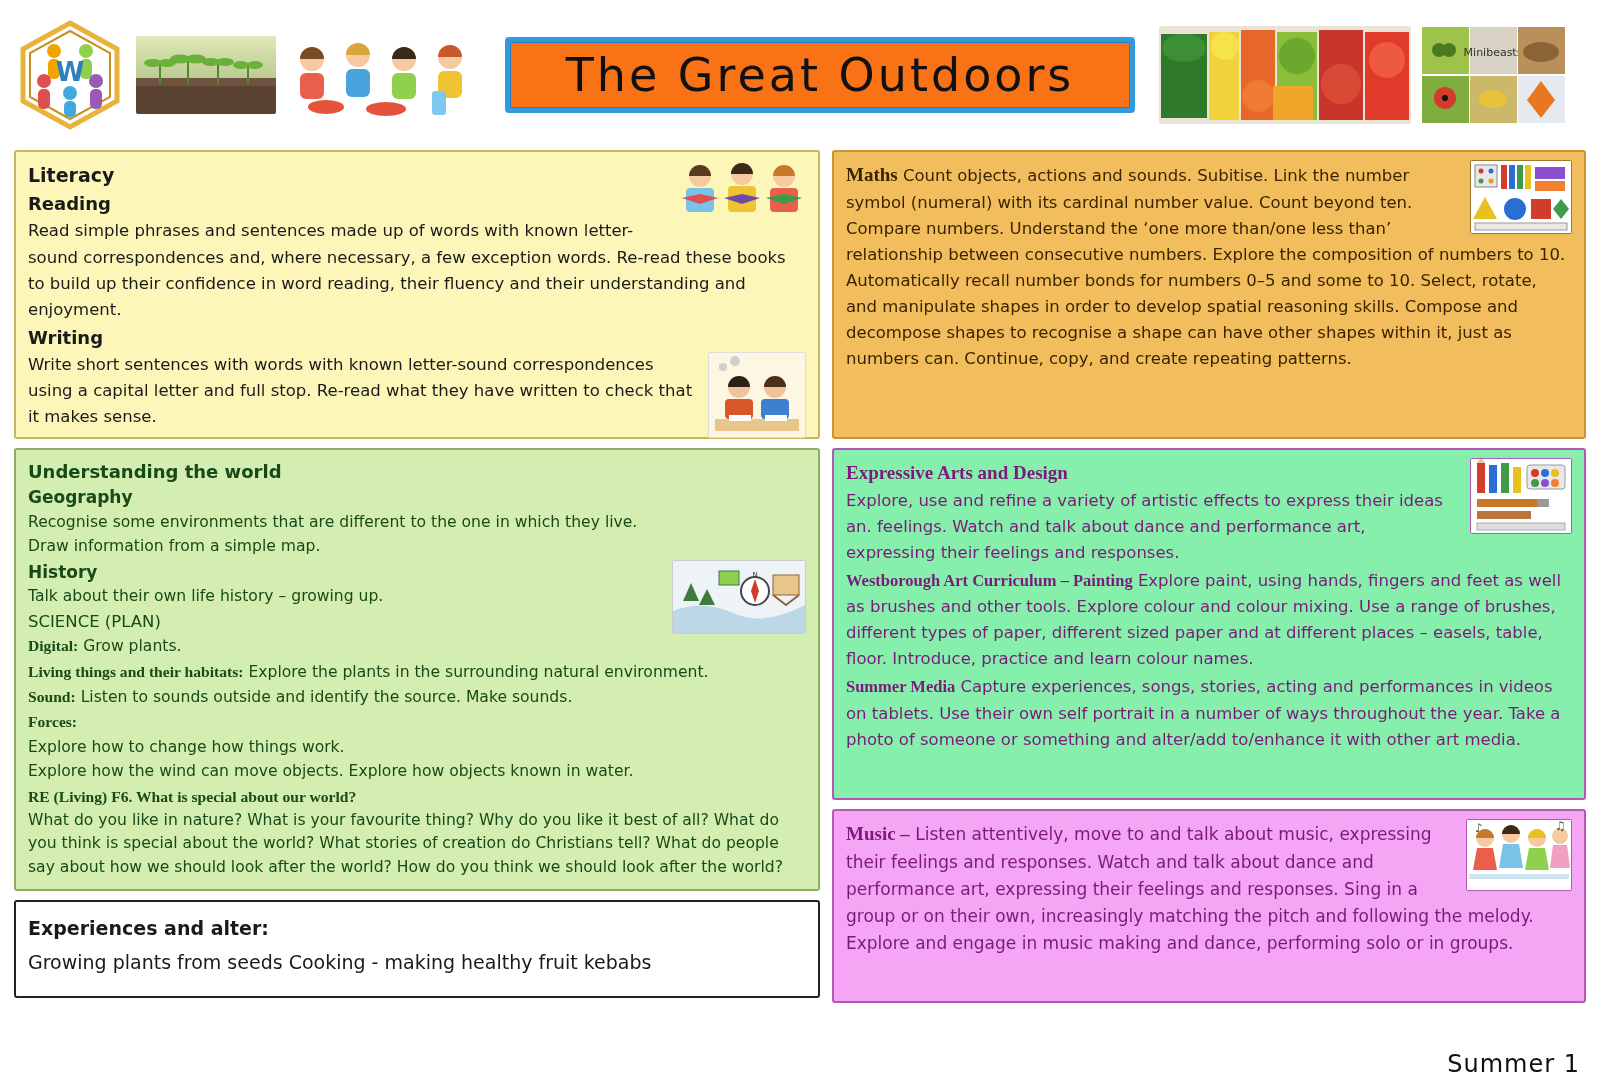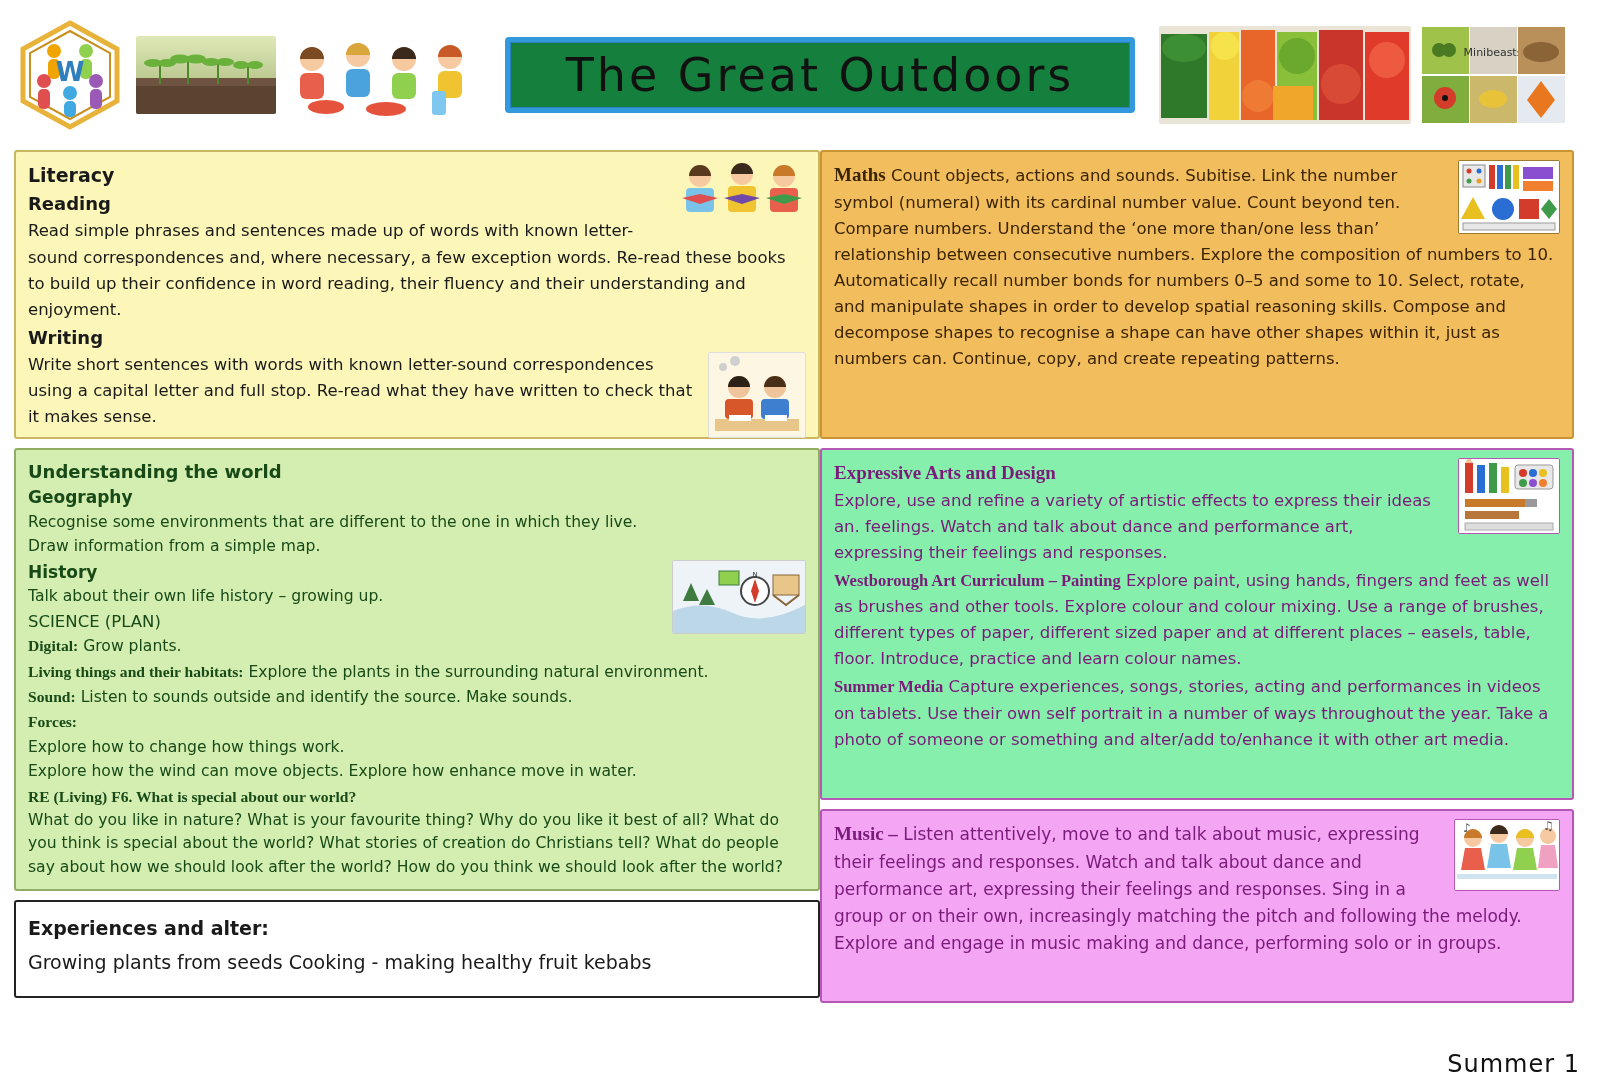--- a/index.html
+++ b/index.html
@@ -47,37 +47,38 @@
   .photo-seedlings { width: 140px; height: 78px; }
   .photo-kids { width: 195px; height: 92px; background:#fff; }
   .photo-veg { width: 252px; height: 98px; }
   .photo-minibeasts { width: 145px; height: 98px; }
 
   .title-box {
     flex: 0 0 auto;
     width: 600px;
     margin: 0 14px;
     border: 5px solid #3399dd;
-    background: #15803d;
+    background: #f97316;
     border-radius: 4px;
     padding: 6px 10px;
     text-align: center;
     box-shadow: 0 0 0 1px #2a7fc0 inset;
   }
   .title-text {
     font-family: "DejaVu Sans", sans-serif;
     font-size: 46px;
     letter-spacing: 3px;
     color: #111;
     white-space: nowrap;
   }
 
   
   .content {
     display: flex;
+    gap: 12px;
     margin-top: 8px;
   }
   .col-left { width: 806px; flex: 0 0 806px; }
   .col-right { width: 754px; flex: 0 0 754px; }
 
   .panel {
     border-radius: 3px;
     box-sizing: border-box;
     position: relative;
     margin-bottom: 9px;
@@ -363,21 +364,21 @@
             </svg>
           </div>
           <span class="h-small">History</span>
           <p class="p">Talk about their own life history – growing up.</p>
           <span class="h-small" style="font-weight:normal; font-size:16.5px;">SCIENCE (PLAN)</span>
           <p class="p"><span class="inline-b">Digital:</span> <span>Grow plants.</span></p>
           <p class="p"><span class="inline-b">Living things and their habitats:</span> <span>Explore the plants in the surrounding natural environment.</span></p>
           <p class="p"><span class="inline-b">Sound:</span> <span>Listen to sounds outside and identify the source.     Make sounds.</span></p>
           <p class="p"><span class="inline-b">Forces:</span></p>
           <p class="p">Explore how to change how things work.</p>
-          <p class="p">Explore how the wind can move objects.   Explore how enhance move in water.</p>
+          <p class="p">Explore how the wind can move objects.   Explore how objects known in water.</p>
           <p class="p inline-b">RE (Living) F6.  What is special about our world?</p>
           <p class="p">What do you like in nature? What is your favourite thing? Why do you like it best of all? What do you think is special about the world? What stories of creation do Christians tell? What do people say about how we should look after the world? How do you think we should look after the world?</p>
         </div>
       </div>
 
       <div class="panel p-exp">
         <div class="txt" style="font-size:19px; line-height:1.75;">
           <span style="font-weight:bold;">Experiences and alter:</span>
           <div>Growing plants from seeds        Cooking - making healthy fruit kebabs</div>
         </div>

